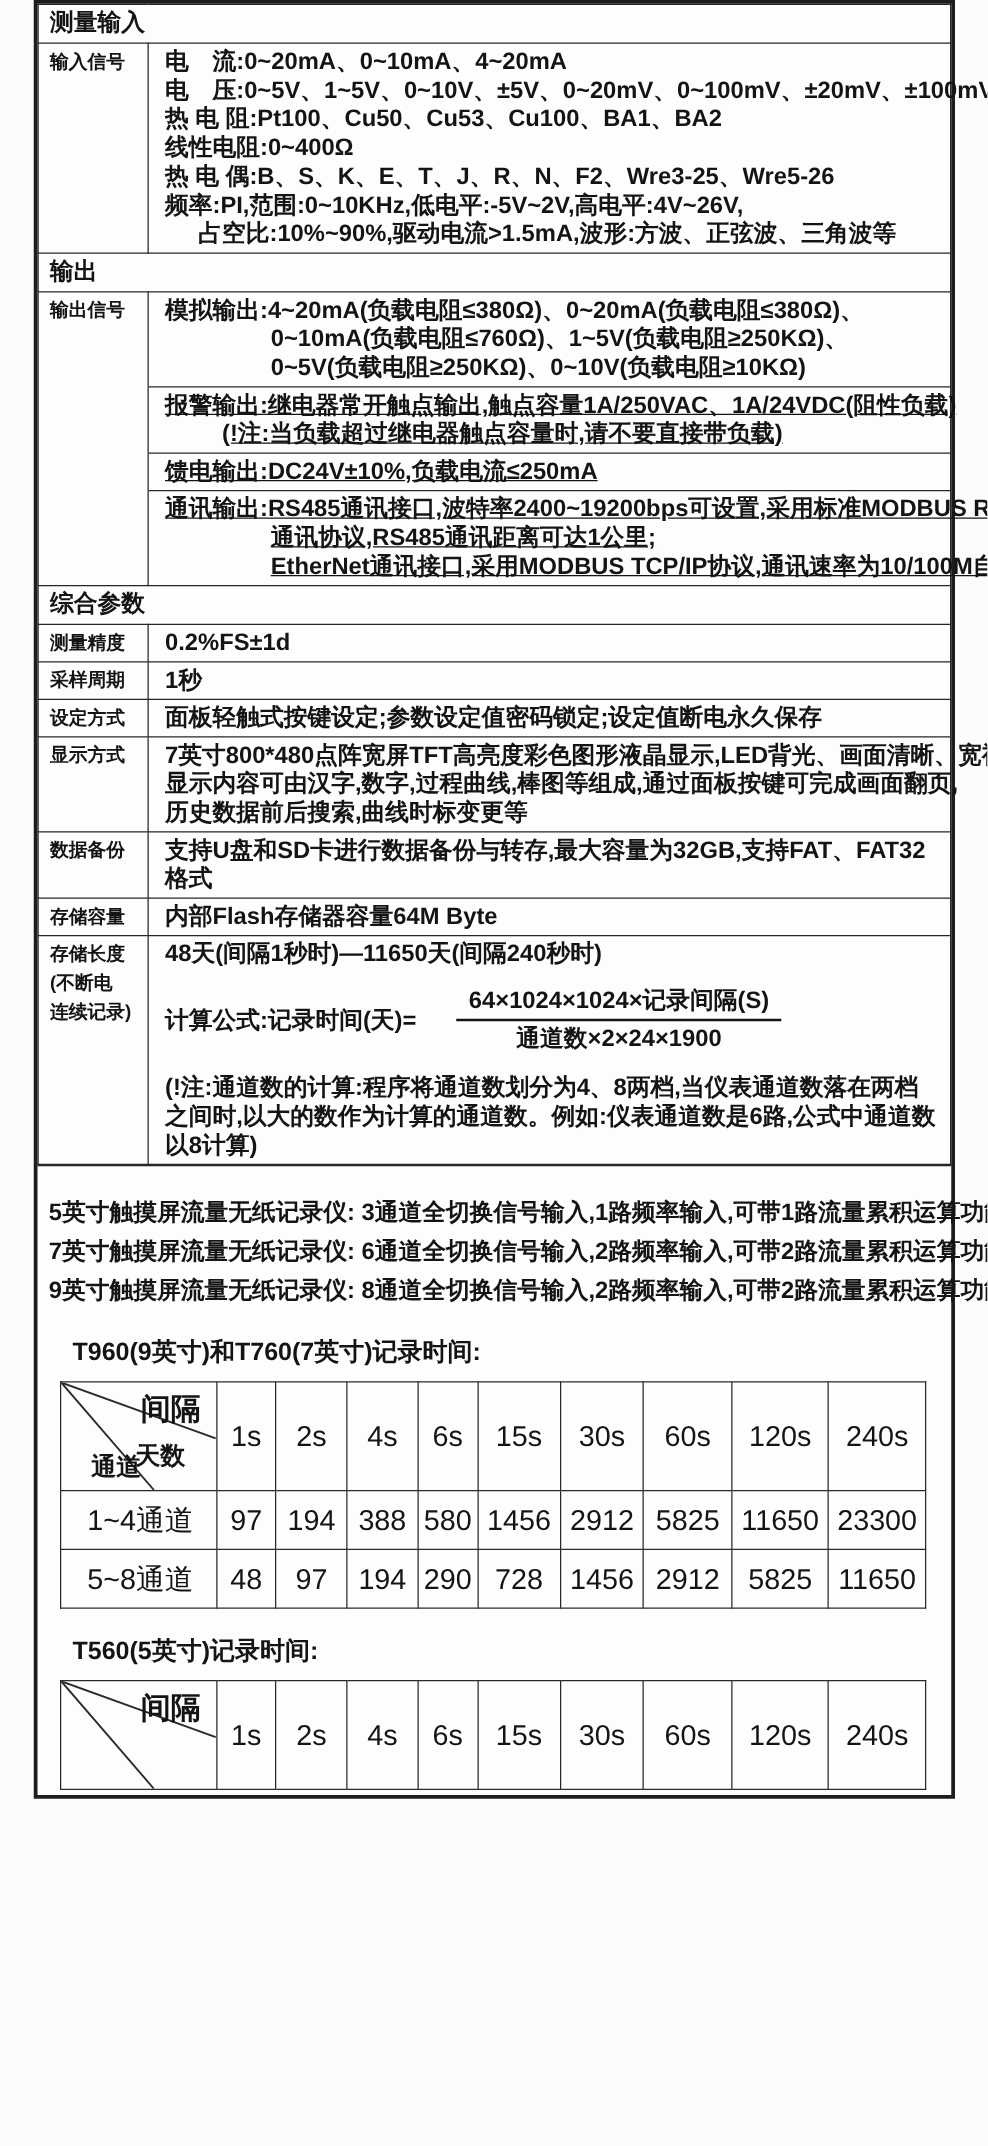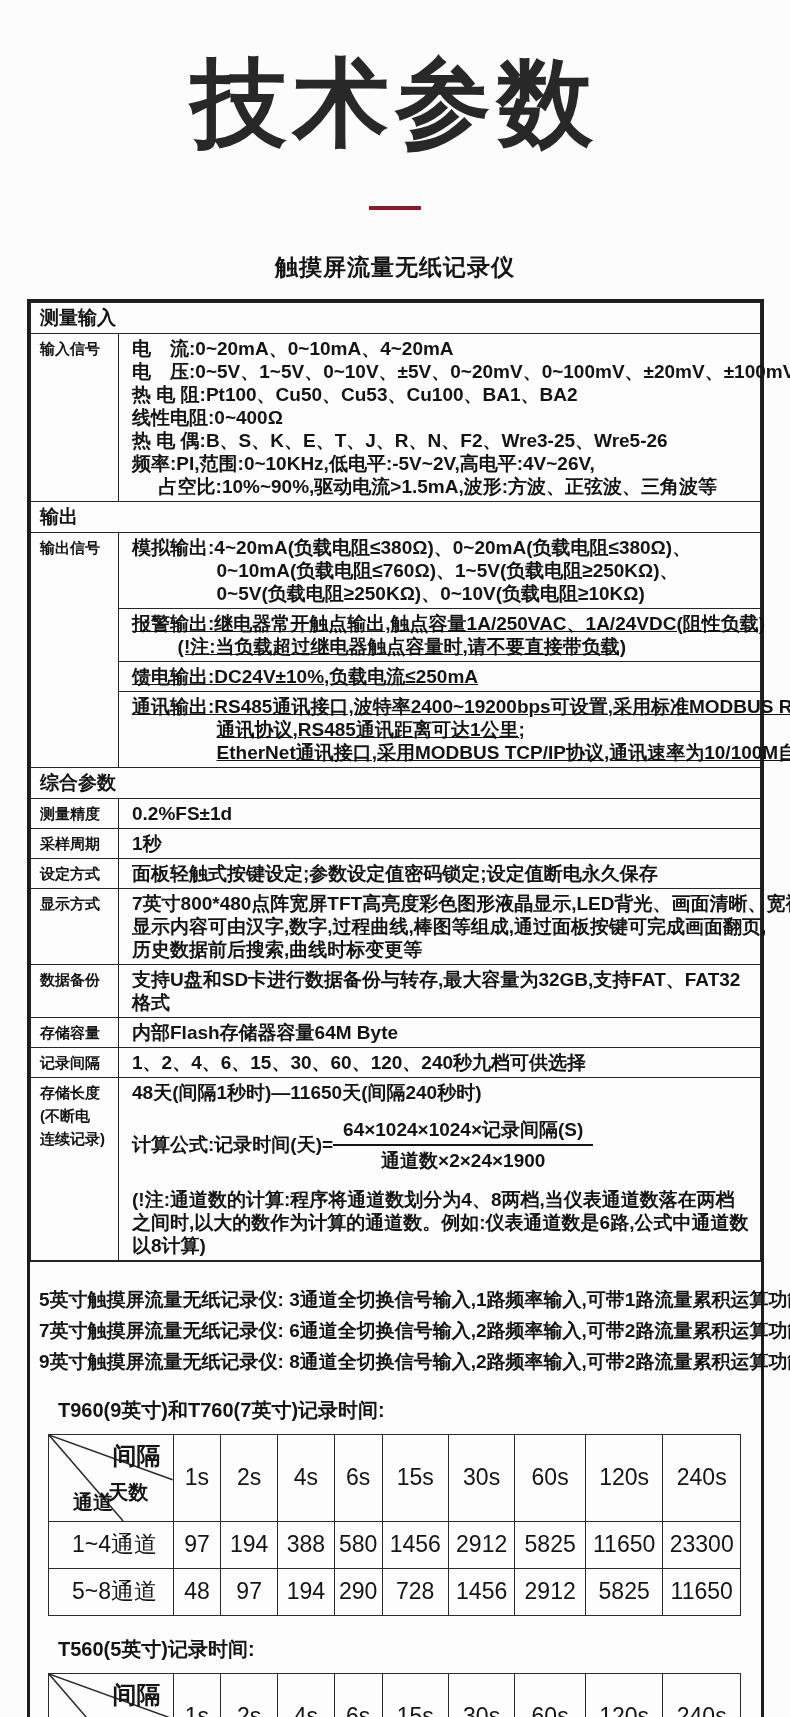--- a/index.html
+++ b/index.html
@@ -36,53 +36,48 @@
   td.val  { font-size:19px; font-weight:600; padding:3px 4px 3px 13px; line-height:23px; }
   td.val.nopad { padding:0; }
   .line { white-space:nowrap; }
   .ind-s { padding-left:1.4em; }   
   .ind-m { padding-left:2.4em; }   
   .ind-l { padding-left:4.45em; }  
   .subrow { padding:3px 4px 3px 13px; line-height:23px; }
   .subrow + .subrow { border-top:1.5px solid #262626;text-decoration:underline; }
 
   
-  .formula { display:flex; align-items:center; gap:0; margin:14px 0 6px 0; }
+  .formula { display:flex; align-items:center; gap:32px; margin:14px 0 6px 0; }
   .frac { text-align:center; font-weight:600; }
   .frac .num { padding:0 10px 3px 10px; border-bottom:2px solid #141414; }
   .frac .den { padding-top:3px; }
   .note { margin-top:16px; }
 
   
   .lower { border-top:1.5px solid #262626; }
   .models { padding:22px 6px 4px 9px; }
   .models .line { font-size:19px; font-weight:600; line-height:31px; white-space:nowrap; }
   .tbl-title { padding:16px 0 10px 28px; font-size:20px; font-weight:700; }
 
   table.rec { border-collapse:collapse; margin:0 32px 4px 18px; width:693px; table-layout:fixed; text-align:center; }
   table.rec td { border:1.6px solid #2a2a2a; font-size:23px; font-weight:500; }
   table.rec tr.hd td { height:84px; }
   table.rec tr.dt td { height:44px; }
-  table.rec td.rowlbl { text-align:left; padding-left:23px; }
+  table.rec td.rowlbl { text-align:center; padding-left:4px; }
   td.corner { position:relative; padding:0; }
   td.corner svg { position:absolute; left:0; top:0; width:100%; height:100%; }
   .c-int { position:absolute; top:5px; right:12px; font-size:24px; font-weight:600; }
   .c-days { position:absolute; top:52%; left:48%; font-size:20px; font-weight:600; }
   .c-ch { position:absolute; bottom:5px; left:24px; font-size:20px; font-weight:600; }
 </style>
 </head>
 <body>
 
 <div class="page">
 
-  <div class="hdr">
-    <h1 class="main-title">技术参数</h1>
-    <div class="red-dash" id="red-dash" style="background: rgb(140, 27, 37);"></div>
-    <h2 class="subtitle">触摸屏流量无纸记录仪</h2>
-  </div>
 
   <div class="outer">
 
     <table class="spec">
       <colgroup>
           <col style="width:88px">
           <col>
         </colgroup>
 
       <tbody>
@@ -161,24 +156,20 @@
       <tr>
         <td class="lbl">数据备份</td>
         <td class="val">支持U盘和SD卡进行数据备份与转存,最大容量为32GB,支持FAT、FAT32格式</td>
       </tr>
 
       <tr>
         <td class="lbl">存储容量</td>
         <td class="val">内部Flash存储器容量64M Byte</td>
       </tr>
 
-      <tr>
-        <td class="lbl">记录间隔</td>
-        <td class="val">1、2、4、6、15、30、60、120、240秒九档可供选择</td>
-      </tr>
 
       <tr>
         <td class="lbl">
           <div class="line">存储长度</div>
           <div class="line">(不断电</div>
           <div class="line">连续记录)</div>
         </td>
         <td class="val">
           <div class="line">48天(间隔1秒时)—11650天(间隔240秒时)</div>
           <div class="formula">

